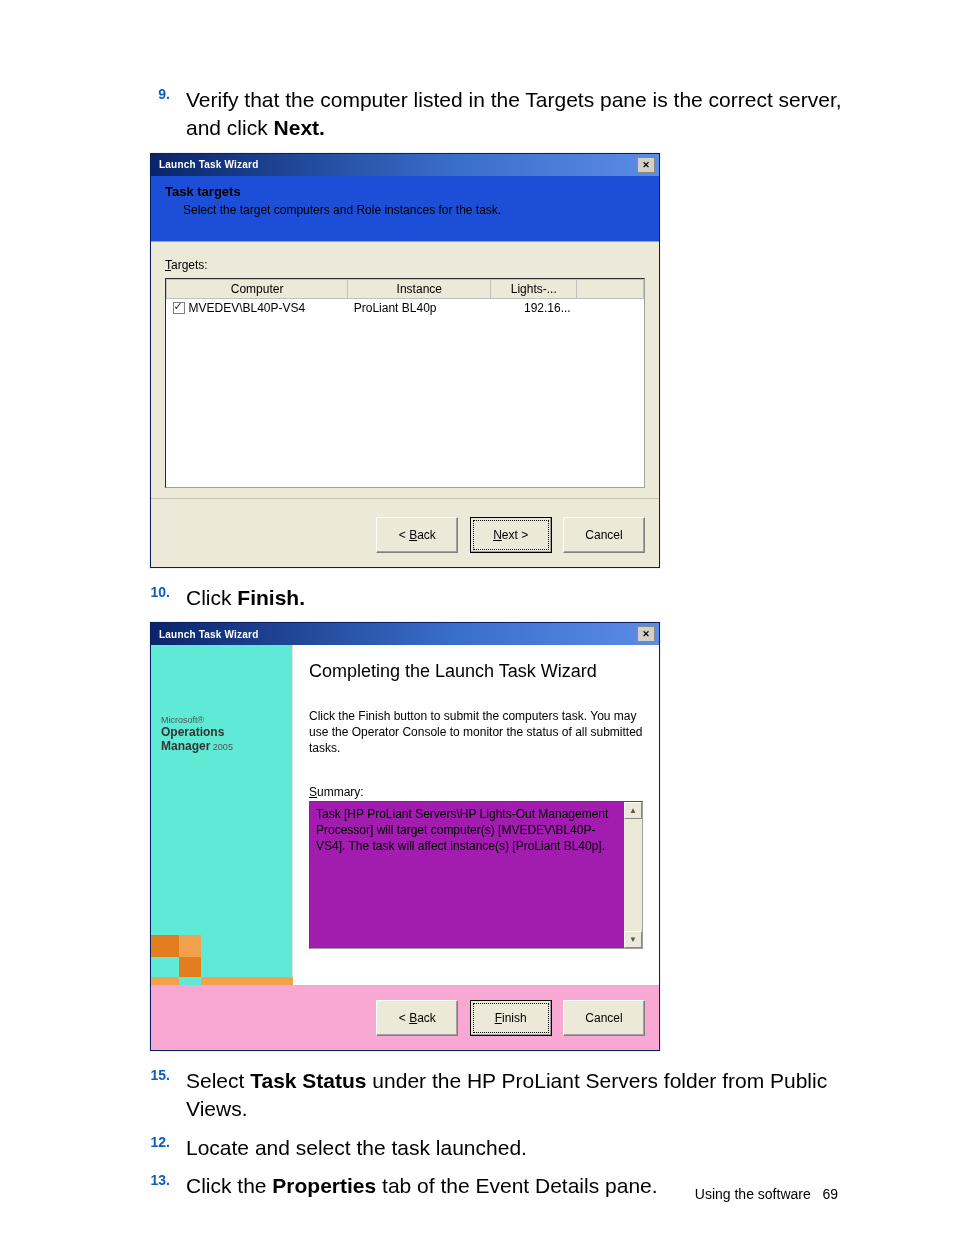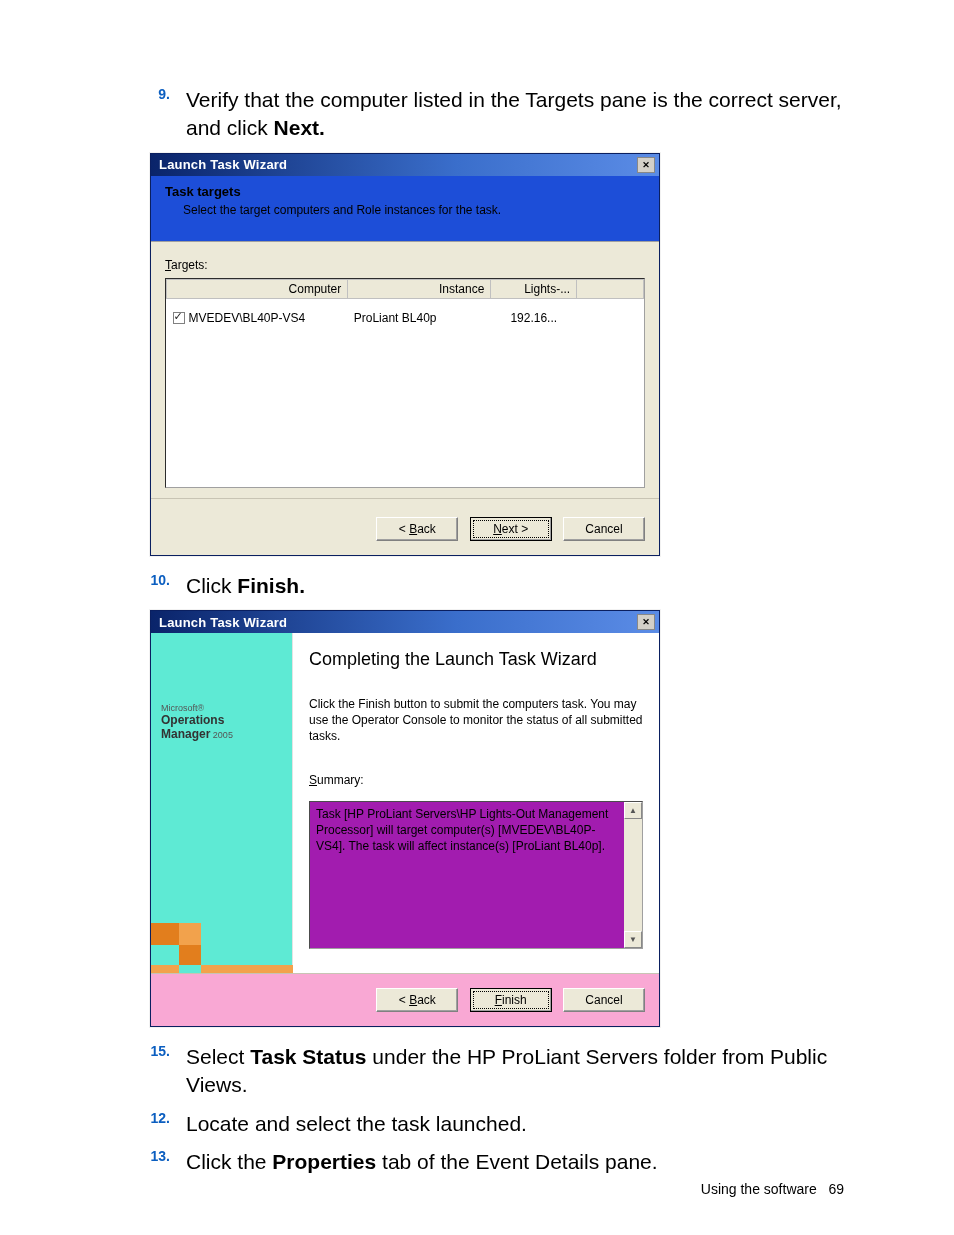--- a/index.html
+++ b/index.html
@@ -49,21 +49,21 @@
     background: linear-gradient(to right, #0a246a, #3a6ecb 60%, #5b8ce6);
     color: #fff;
     display: flex;
     align-items: center;
     height: 22px;
     padding: 0 4px 0 8px;
   }
   .titlebar .title {
     font-weight: bold;
     flex: 1;
-    font-size: 13px;
+    font-size: 10px;
     letter-spacing: .2px;
   }
   .close-btn {
     width: 18px;
     height: 16px;
     background: #d4d0c8;
     border: 1px solid #888;
     color: #000;
     font-size: 11px;
     font-weight: bold;
@@ -97,29 +97,29 @@
     border-left-color: #808080;
     height: 210px;
     overflow: auto;
   }
   .listbox table {
     width: 100%;
     border-collapse: collapse;
     font-size: 12px;
   }
   .listbox th {
-    text-align: right;
+    text-align: center;
     font-weight: normal;
     padding: 2px 6px;
     background: #ece9d8;
     border: 1px solid #c0c0c0;
     font-size: 12px;
   }
   .listbox td {
-    padding: 12px 6px;
+    padding: 2px 6px;
     vertical-align: top;
     font-size: 12px;
   }
   .chk {
     display:inline-block;
     width:12px;height:12px;
     border:1px solid #808080;
     background:#fff;
     position:relative;
     margin-right:4px;
@@ -132,21 +132,21 @@
     font-size:11px;
     color:#222;
   }
   .btnrow {
     padding: 18px 14px 14px 14px;
     text-align: right;
     border-top: 1px solid #c8c4b4;
   }
   .winbtn {
     min-width: 82px;
-    height: 24px;
+    height: 36px;
     margin-left: 8px;
     background: #ece9d8;
     border: 1px solid #808080;
     border-top-color: #fff;
     border-left-color: #fff;
     box-shadow: inset -1px -1px 0 #a0a0a0;
     font-family: Tahoma, Arial, sans-serif;
     font-size: 12px;
     cursor: pointer;
     padding: 0 6px;
@@ -208,21 +208,21 @@
     font-family: Tahoma, Arial, sans-serif;
     margin-bottom: 26px;
   }
   .dlg2-desc {
     font-size: 12px;
     margin-bottom: 28px;
     line-height: 1.35;
   }
   .summary-label {
     font-size: 12px;
-    margin-bottom: 14px;
+    margin-bottom: 2px;
   }
   .summary-box-wrap {
     display:flex;
     border: 1px inset #a0a0a0;
   }
   .summary-box {
     background: #a21caf;
     padding: 4px 6px;
     height: 146px;
     font-size: 12px;
@@ -249,21 +249,21 @@
   .btnrow2 {
     padding: 14px 14px 14px 14px;
     text-align: right;
     background: #f9a8d4;
     border-top: 1px solid #c8c4b4;
   }
 
   .footer {
     position: absolute;
     bottom: 38px;
-    right: 110px;
+    right: 116px;
     font-size: 14px;
   }
 </style>
 </head>
 <body>
 <div class="page">
 
 <div class="step">
   <div class="step-num">9.</div>
   <div class="step-text">
@@ -293,21 +293,21 @@
             <th style="width:18%">Lights-...</th>
             <th></th>
           </tr>
         </thead>
         <tbody>
           <tr>
             <td>
               <span class="chk"></span><span>MVEDEV\BL40P-VS4</span>
             </td>
             <td>ProLiant BL40p</td>
-            <td style="text-align:center">192.16...</td>
+            <td style="text-align:right">192.16...</td>
             <td></td>
           </tr>
         </tbody>
       </table>
     </div>
   </div>
   <div class="btnrow">
     <button class="winbtn"><span>&lt; </span><span class="underline-first">B</span><span>ack</span></button>
     <button class="winbtn default"><span class="underline-first">N</span><span>ext &gt;</span></button>
     <button class="winbtn">Cancel</button>

